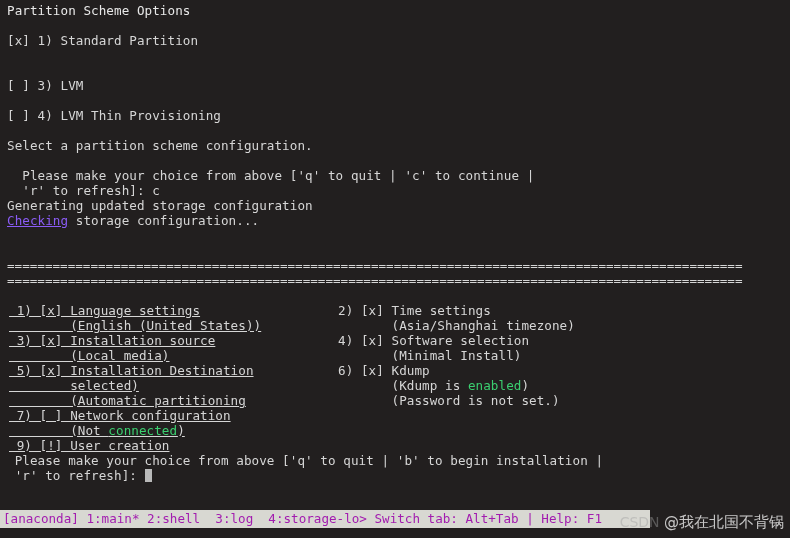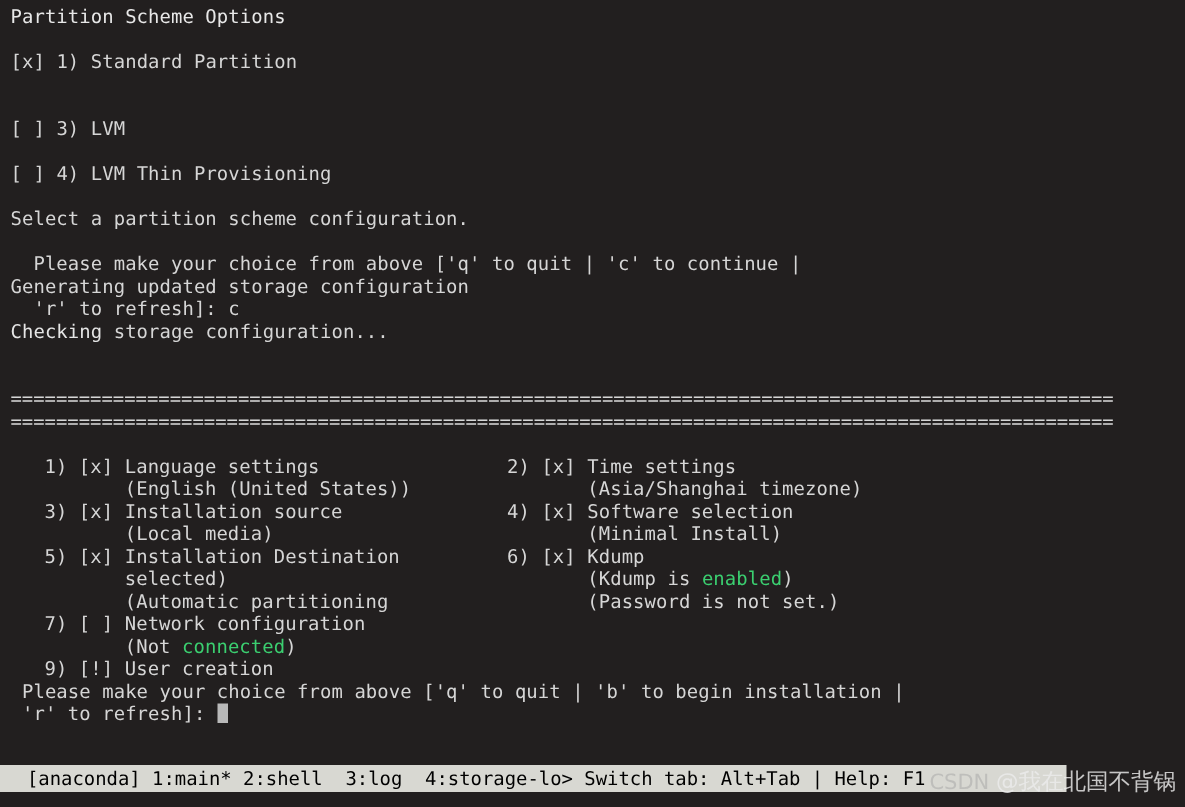--- a/index.html
+++ b/index.html
@@ -34,60 +34,60 @@
     letter-spacing: 0.06px;
   }
   .row.blank { color: transparent; }
   .sep {
     height: 15px;
     white-space: pre;
     padding-left: 7px;
     overflow: hidden;
     color: #d6d6d6;
   }
-  .cyan   { color: #e5e5e5; }
+  .cyan   { color: #8b5cf6; text-decoration: underline; }
   .green  { color: #3bcf70; }
   .red    { color: #e04f4f; }
   .white  { color: #e8e8e8; }
 
   
   .menu {
     position: relative;
     height: 150px;
   }
   .menu .col-left,
   .menu .col-right {
     position: absolute;
     top: 0;
   }
-  .menu .col-left { left: 22px; }
+  .menu .col-left { left: 9px; text-decoration: underline; }
   .menu .col-right { left: 338px; }
   .menu .row { padding-left: 0; }
 
   .cursor {
     display: inline-block;
     width: 7px;
     height: 13px;
     background: #b9b9b9;
     vertical-align: -2px;
   }
 
   #statusbar {
     position: absolute;
     left: 0;
     bottom: 10px;
-    width: 711px;
+    width: 650px;
     height: 18px;
     line-height: 18px;
     background: #d8d8d2;
-    color: #000000;
+    color: #a21caf;
     font-family: "DejaVu Sans Mono", "Liberation Mono", monospace;
     font-size: 12.6px;
     white-space: pre;
-    padding-left: 18px;
+    padding-left: 3px;
     box-sizing: border-box;
     overflow: hidden;
   }
   #watermark {
     position: absolute;
     right: 6px;
     bottom: 8px;
     font-family: "DejaVu Sans", "Liberation Sans", sans-serif;
     font-size: 15px;
     color: rgba(235,235,235,0.82);
@@ -117,23 +117,23 @@
     <div class="row"><span>[ ]</span> <span>3) LVM</span></div>
     <div class="row blank"> </div>
 
     <div class="row"><span>[ ]</span> <span>4) LVM Thin Provisioning</span></div>
     <div class="row blank"> </div>
 
     <div class="row">Select a partition scheme configuration.</div>
     <div class="row blank"> </div>
 
     <div class="row">  Please make your choice from above ['q' to quit | 'c' to continue |</div>
+    <div class="row">  'r' to refresh]: c</div>
+
     <div class="row">Generating updated storage configuration</div>
-
-    <div class="row">  'r' to refresh]: c</div>
     <div class="row"><span class="cyan">Checking</span><span> storage configuration...</span></div>
 
     <div class="row blank"> </div>
     <div class="row blank"> </div>
 
     <div class="sep">=================================================================================================</div>
     <div class="sep">=================================================================================================</div>
 
     <div class="row blank"> </div>
 

